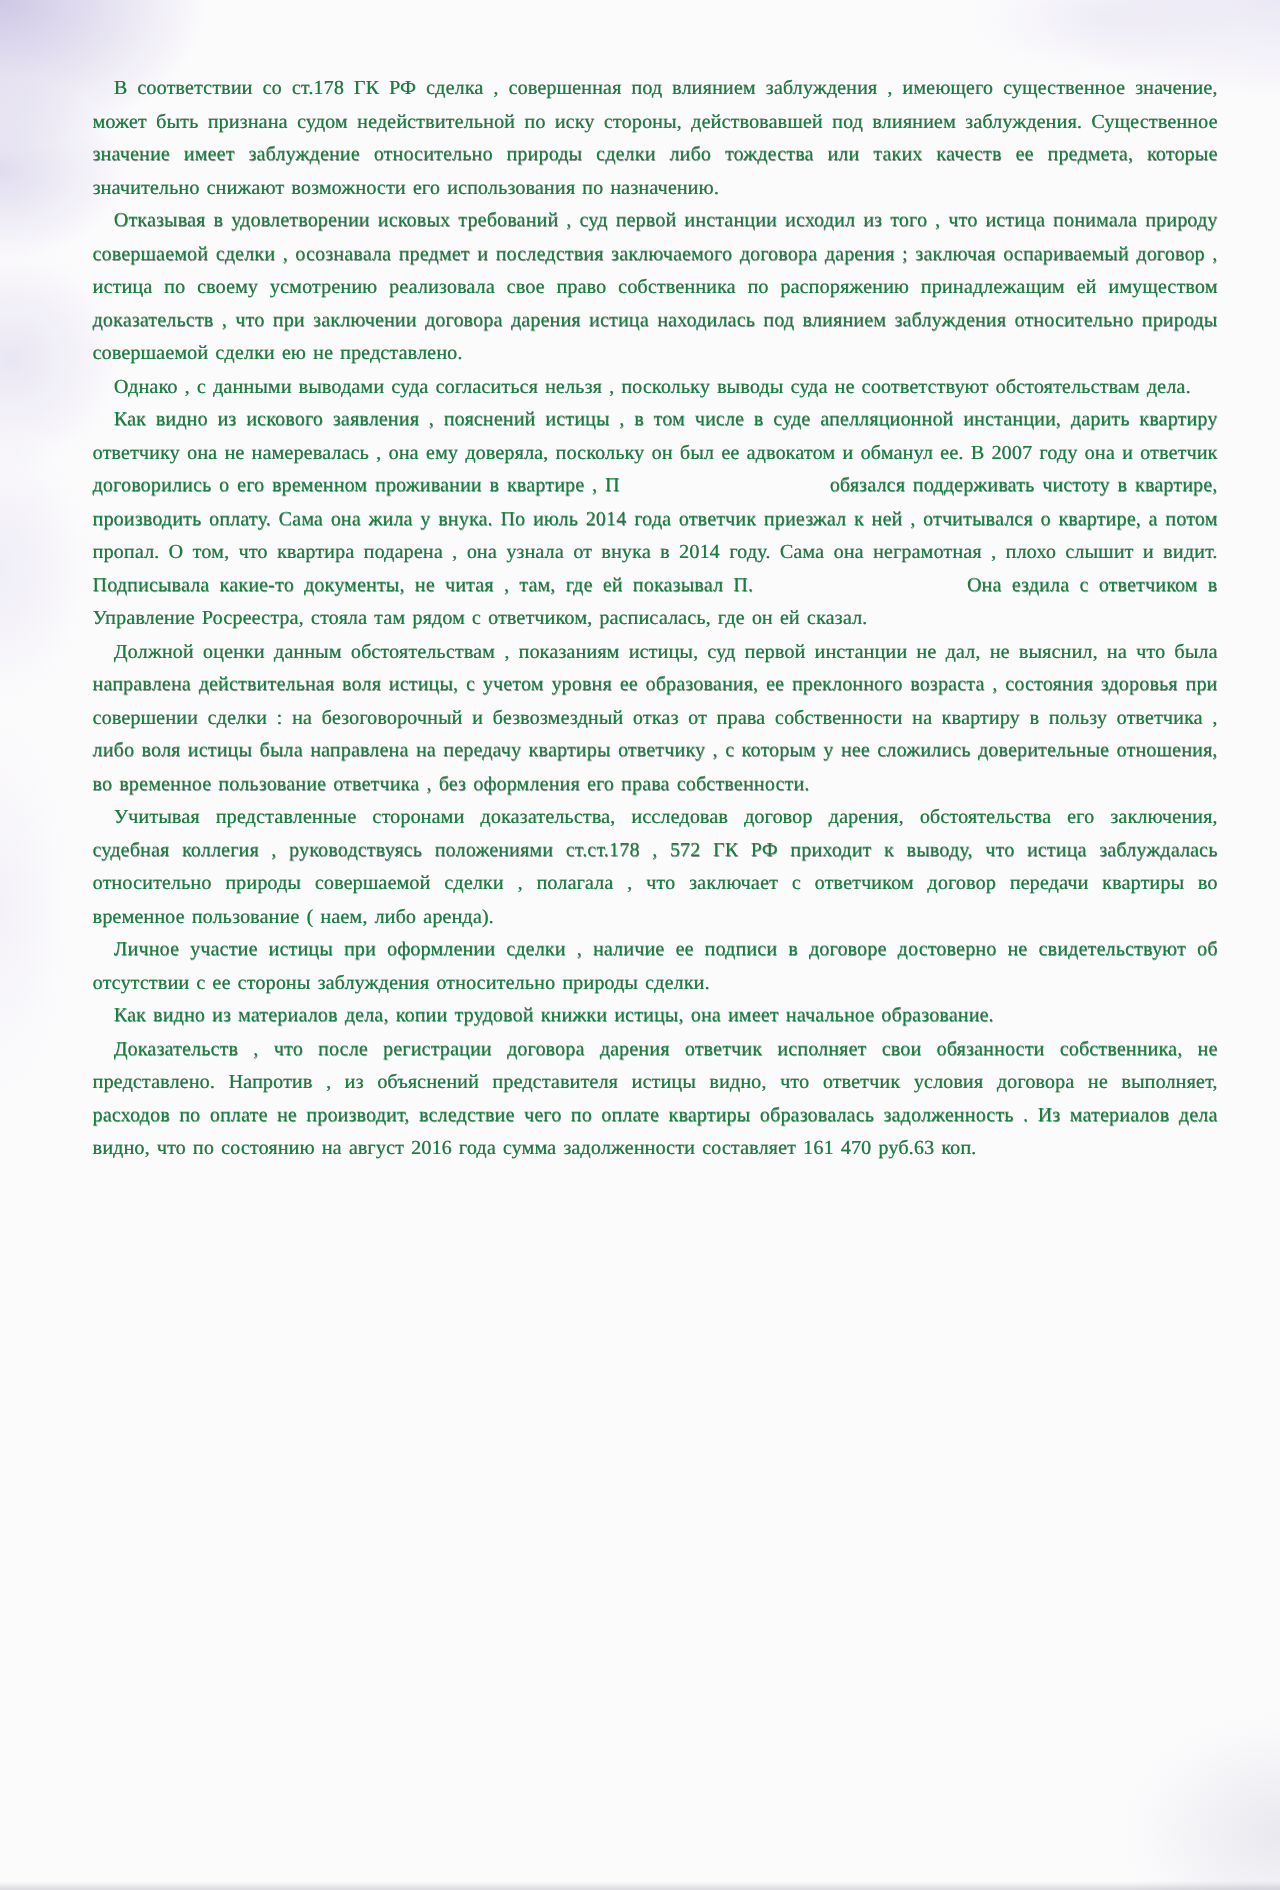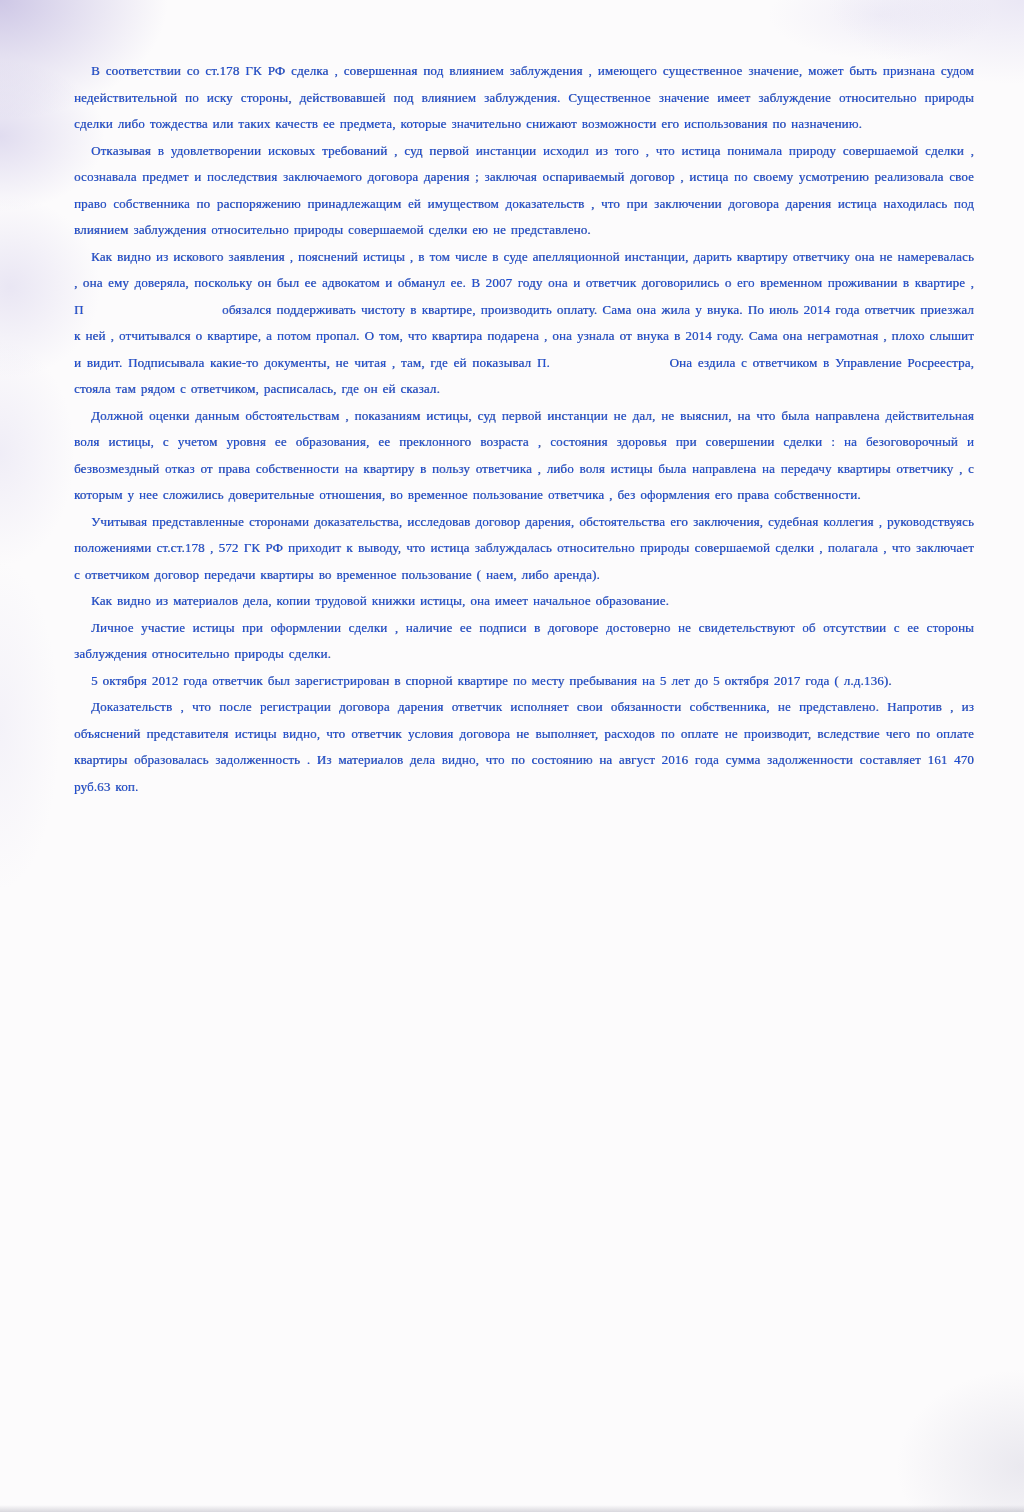--- a/index.html
+++ b/index.html
@@ -33,42 +33,42 @@
       radial-gradient(280px 120px at 100% 0%, rgba(193,186,228,0.30), rgba(193,186,228,0) 70%),
       radial-gradient(150px 60px  at 86% 1%,  rgba(193,186,228,0.18), rgba(193,186,228,0) 75%),
       radial-gradient(170px 130px at 100% 97%,rgba(168,166,192,0.22), rgba(168,166,192,0) 75%),
       linear-gradient(to top, rgba(125,124,142,0.28) 0px, rgba(125,124,142,0) 7px);
   }
   .text-block {
     position: absolute;
     left: 74px;
     right: 50px;
     top: 58px;
-    font-size: 13px;
+    font-size: 16px;
     line-height: 26.5px;
-    color: #1d4ed8;
+    color: #15803d;
     text-align: justify;
     letter-spacing: 0.15px;
     word-spacing: 1.5px;
     text-shadow: 0.4px 0.4px 0.5px rgba(25,25,35,0.5);
   }
   .text-block p {
     margin: 0;
     text-indent: 17px;
   }
 </style>
 </head>
 <body>
 
 <div class="page">
   <div class="scan-tint"></div>
   <div class="text-block">
     <p>В соответствии со ст.178 ГК РФ сделка , совершенная под влиянием заблуждения , имеющего существенное значение, может быть признана судом недействительной по иску стороны, действовавшей под влиянием заблуждения. Существенное значение имеет заблуждение относительно природы сделки либо тождества или таких качеств ее предмета, которые значительно снижают возможности его использования по назначению.</p>
     <p>Отказывая в удовлетворении исковых требований , суд первой инстанции исходил из того , что истица понимала природу совершаемой сделки , осознавала предмет и последствия заключаемого договора дарения ; заключая оспариваемый договор , истица по своему усмотрению реализовала свое право собственника по распоряжению принадлежащим ей имуществом доказательств , что при заключении договора дарения истица находилась под влиянием заблуждения относительно природы совершаемой сделки ею не представлено.</p>
+    <p>Однако , с данными выводами суда согласиться нельзя , поскольку выводы суда не соответствуют обстоятельствам дела.</p>
     <p>Как видно из искового заявления , пояснений истицы , в том числе в суде апелляционной инстанции, дарить квартиру ответчику она не намеревалась , она ему доверяла, поскольку он был ее адвокатом и обманул ее. В 2007 году она и ответчик договорились о его временном проживании в квартире , П&nbsp;&nbsp;&nbsp;&nbsp;&nbsp;&nbsp;&nbsp;&nbsp;&nbsp;&nbsp;&nbsp;&nbsp;&nbsp;&nbsp;&nbsp;&nbsp;&nbsp;&nbsp;&nbsp;&nbsp;&nbsp;&nbsp;&nbsp;&nbsp;&nbsp;&nbsp; обязался поддерживать чистоту в квартире, производить оплату. Сама она жила у внука. По июль 2014 года ответчик приезжал к ней , отчитывался о квартире, а потом пропал. О том, что квартира подарена , она узнала от внука в 2014 году. Сама она неграмотная , плохо слышит и видит. Подписывала какие-то документы, не читая , там, где ей показывал П.&nbsp;&nbsp;&nbsp;&nbsp;&nbsp;&nbsp;&nbsp;&nbsp;&nbsp;&nbsp;&nbsp;&nbsp;&nbsp;&nbsp;&nbsp;&nbsp;&nbsp;&nbsp;&nbsp;&nbsp; Она ездила с ответчиком в Управление Росреестра, стояла там рядом с ответчиком, расписалась, где он ей сказал.</p>
     <p>Должной оценки данным обстоятельствам , показаниям истицы, суд первой инстанции не дал, не выяснил, на что была направлена действительная воля истицы, с учетом уровня ее образования, ее преклонного возраста , состояния здоровья при совершении сделки : на безоговорочный и безвозмездный отказ от права собственности на квартиру в пользу ответчика , либо воля истицы была направлена на передачу квартиры ответчику , с которым у нее сложились доверительные отношения, во временное пользование ответчика , без оформления его права собственности.</p>
     <p>Учитывая представленные сторонами доказательства, исследовав договор дарения, обстоятельства его заключения, судебная коллегия , руководствуясь положениями ст.ст.178 , 572 ГК РФ приходит к выводу, что истица заблуждалась относительно природы совершаемой сделки , полагала , что заключает с ответчиком договор передачи квартиры во временное пользование ( наем, либо аренда).</p>
+    <p>Личное участие истицы при оформлении сделки , наличие ее подписи в договоре достоверно не свидетельствуют об отсутствии с ее стороны заблуждения относительно природы сделки.</p>
     <p>Как видно из материалов дела, копии трудовой книжки истицы, она имеет начальное образование.</p>
-    <p>Личное участие истицы при оформлении сделки , наличие ее подписи в договоре достоверно не свидетельствуют об отсутствии с ее стороны заблуждения относительно природы сделки.</p>
-    <p>5 октября 2012 года ответчик был зарегистрирован в спорной квартире по месту пребывания на 5 лет до 5 октября 2017 года ( л.д.136).</p>
     <p>Доказательств , что после регистрации договора дарения ответчик исполняет свои обязанности собственника, не представлено. Напротив , из объяснений представителя истицы видно, что ответчик условия договора не выполняет, расходов по оплате не производит, вследствие чего по оплате квартиры образовалась задолженность . Из материалов дела видно, что по состоянию на август 2016 года сумма задолженности составляет 161 470 руб.63 коп.</p>
   </div>
 </div>
 
 </body></html>

